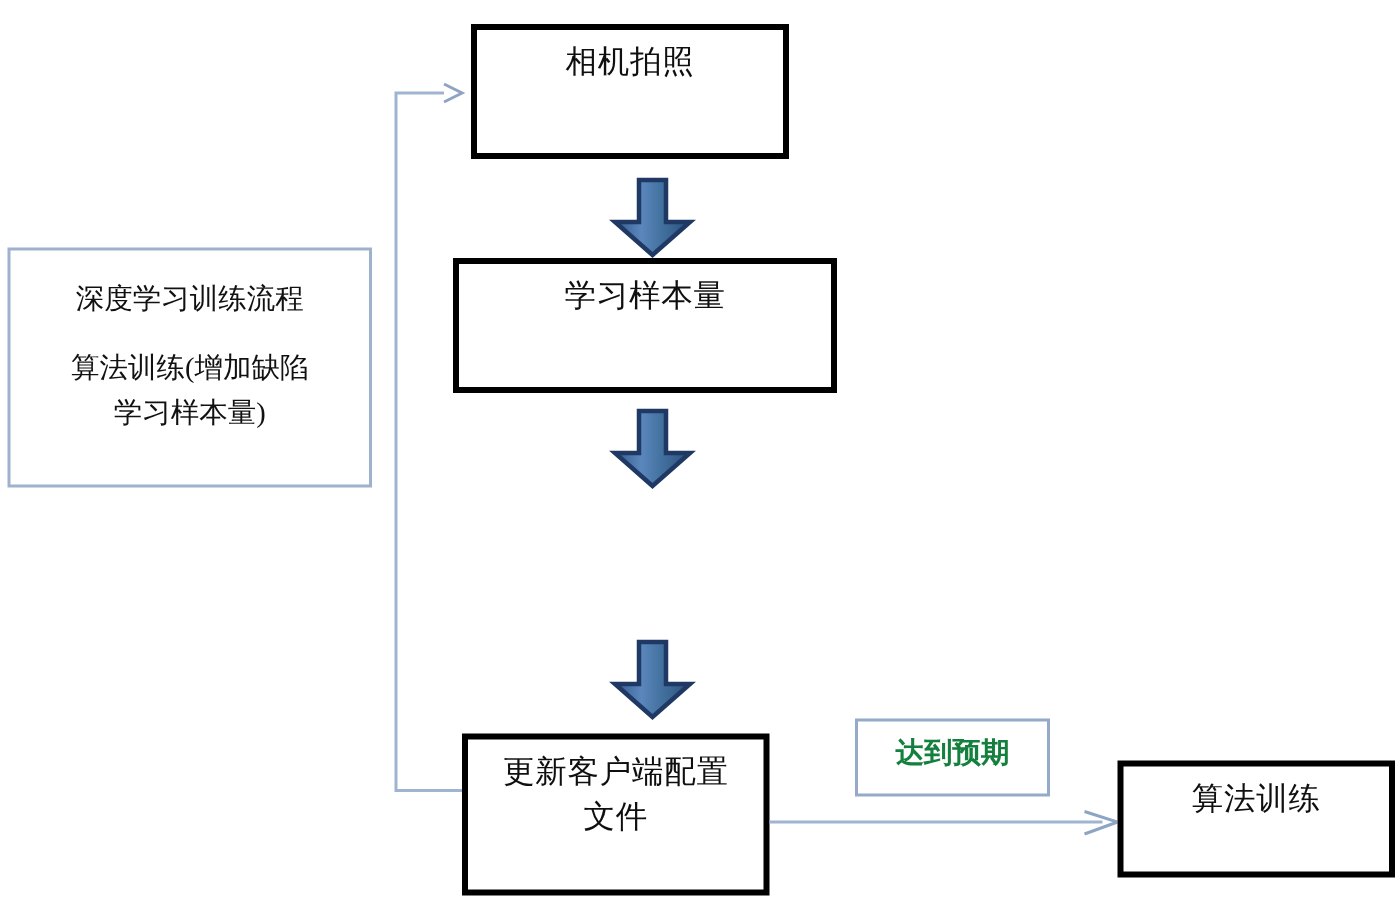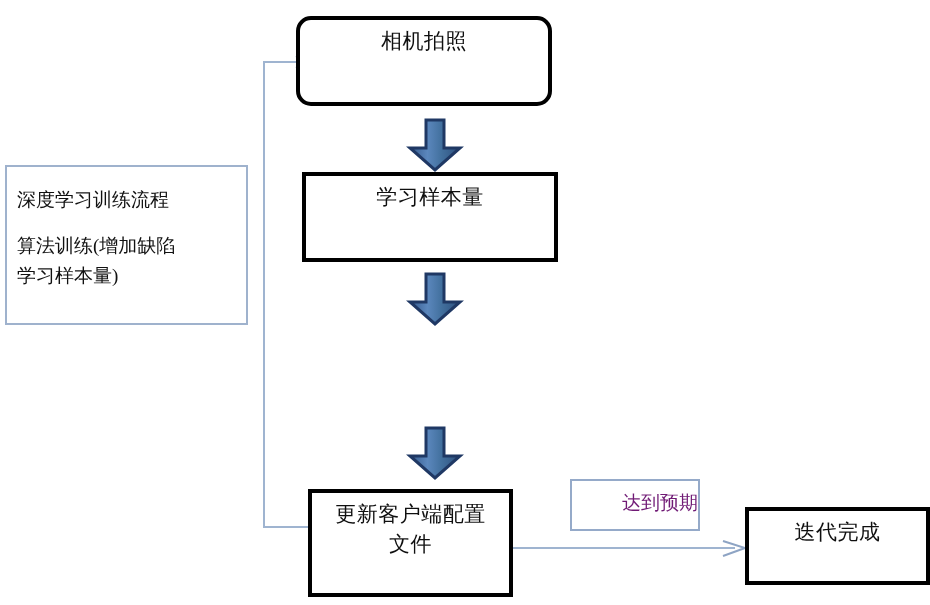--- a/index.html
+++ b/index.html
@@ -42,42 +42,43 @@
   .note-box {
     position: absolute;
     box-sizing: border-box;
     background: #ffffff;
     border: 2px solid #95aac9;
     box-shadow: 0 0 0 1px #ffffff inset;
   }
   .note-box .box-label {
     display: block;
     width: 100%;
-    text-align: right;
+    text-align: center;
     font-size: 19px;
     line-height: 28px;
-    color: #701a75;
+    color: #15803d;
     white-space: pre-line;
+    font-weight: bold;
   }
   
   #desc-panel {
     left: 5px;
     top: 165px;
     width: 243px;
     height: 160px;
     border: 2px solid #9fb2cd;
   }
   #desc-panel .desc-inner {
     padding: 18px 10px 0 10px;
     box-sizing: border-box;
     height: 100%;
   }
   #desc-panel .desc-line {
     display: block;
-    text-align: left;
+    text-align: center;
     font-size: 19px;
     line-height: 30px;
     color: #111111;
     white-space: pre-line;
   }
   #desc-panel .desc-line.second { margin-top: 16px; }
 
   
   .block-arrow {
     position: absolute;
@@ -105,21 +106,21 @@
     </div>
   </div>
 
   <div class="connector" style="left:0px; top:0px;">
     <svg width="930" height="605" viewBox="0 0 930 605">
       <path d="M 308 527 L 264 527 L 264 62 L 296 62" fill="none" stroke="#9fb4d0" stroke-width="2"></path>
       <path d="M 296 56 L 308 62 L 296 68" fill="none" stroke="#8ea4c4" stroke-width="2" stroke-linejoin="miter"></path>
     </svg>
   </div>
 
-  <div class="proc-box" style="left:296px; top:16px; width:256px; height:90px;border-radius:15px;">
+  <div class="proc-box" style="left:314px; top:16px; width:212px; height:90px;">
     <span class="box-label">相机拍照</span>
   </div>
 
   <div class="block-arrow" style="left:406px; top:118px;">
     <svg viewBox="0 0 58 54" preserveAspectRatio="none">
       <defs>
         <linearGradient id="agrad1" x1="0" y1="0" x2="1" y2="0">
           <stop offset="0%" stop-color="#2f5party"></stop>
           <stop offset="0%" stop-color="#35598c"></stop>
           <stop offset="35%" stop-color="#5b87bd"></stop>
@@ -174,16 +175,16 @@
   </div>
 
   <div class="connector" style="left:0px; top:0px;">
     <svg width="930" height="605" viewBox="0 0 930 605">
       <path d="M 513 548 L 735 548" fill="none" stroke="#9fb4d0" stroke-width="2"></path>
       <path d="M 723 541 L 745 548 L 723 556" fill="none" stroke="#8ea4c4" stroke-width="2" stroke-linejoin="miter"></path>
     </svg>
   </div>
 
   <div class="proc-box" style="left:745px; top:507px; width:185px; height:78px;">
-    <span class="box-label">迭代完成</span>
+    <span class="box-label">算法训练</span>
   </div>
 
 </div>
 
 </body></html>

